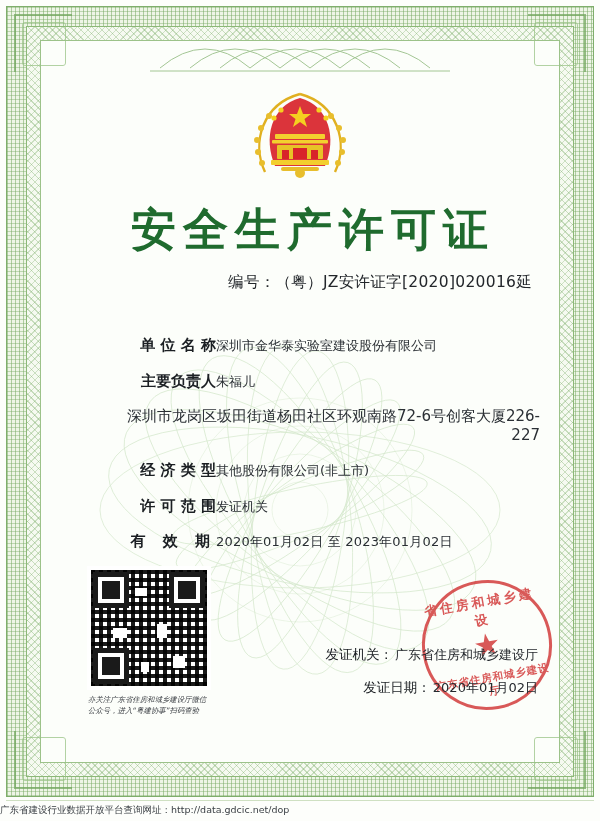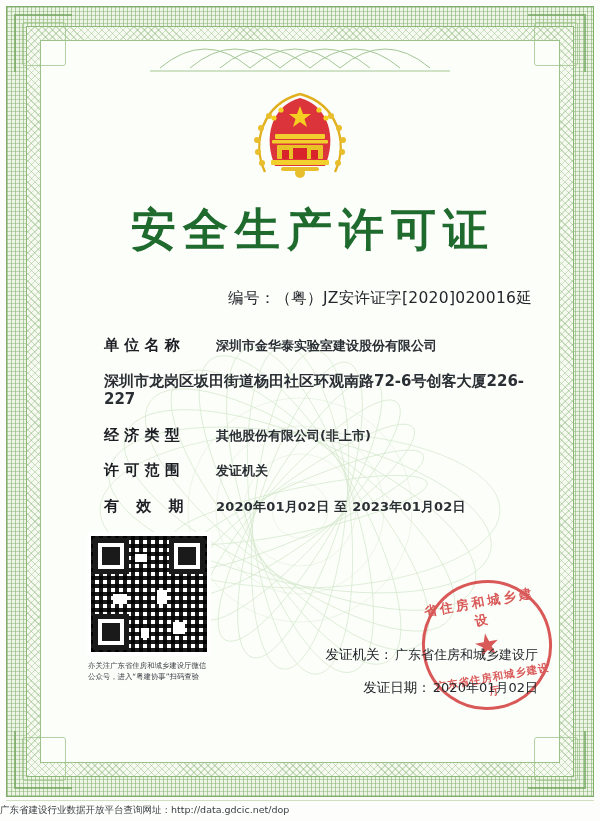--- a/index.html
+++ b/index.html
@@ -102,63 +102,64 @@
     font-family: Liberation Sans, sans-serif;
     font-size: 45px;
     font-weight: bold;
     letter-spacing: 7px;
     color: #1f6b2e;
     text-shadow: 0 1px 0 rgba(255,255,255,.7);
     margin-left: 16px;
   }
   .serial {
     position: absolute;
-    right: 68px; top: 288px;
+    right: 68px; top: 272px;
     font-family: "DejaVu Sans", sans-serif;
     font-size: 15.5px;
     color: #23272b;
     letter-spacing: .3px;
   }
 
   
   .fields {
     position: absolute;
     left: 104px; top: 336px; right: 60px;
   }
   .row {
     display: flex;
     align-items: baseline;
     margin-bottom: 16.5px;
+    text-align: right;
   }
   .label {
     width: 112px;
     flex: 0 0 112px;
     font-family: "DejaVu Sans", sans-serif;
     font-size: 15px;
     font-weight: bold;
     color: #1b1f23;
     letter-spacing: 0px;
   }
   .label.sp2 { letter-spacing: 6px; }
   .value {
     font-family: "DejaVu Sans", sans-serif;
     font-size: 12.5px;
     color: #2a2f34;
     line-height: 1.25;
-    font-weight: bold;
   }
   .value.big { font-size: 13px; }
   .value.addr { font-size: 15px; }
   .value.date { font-size: 13px; letter-spacing: .2px; }
 
   
   .qr-block {
     position: absolute;
-    left: 88px; top: 533px;
+    left: 88px; top: 567px;
     width: 124px;
+    font-style: italic;
   }
   .qr {
     width: 116px; height: 116px;
     background-color: #ffffff;
     background-image:
       repeating-linear-gradient(90deg, #1a1a1a 0 4px, rgba(0,0,0,0) 4px 8px),
       repeating-linear-gradient(0deg, #1a1a1a 0 4px, rgba(0,0,0,0) 4px 8px);
     background-blend-mode: multiply;
     position: relative;
     border: 3px solid #fff;
@@ -374,20 +375,24 @@
 
   <div class="serial"><span>编号：</span><span>（粤）JZ安许证字[2020]020016延</span></div>
 
   <div class="fields">
 
     <div class="row">
       <div class="label">单 位 名 称</div>
       <div class="value big">深圳市金华泰实验室建设股份有限公司</div>
     </div>
 
+    <div class="row">
+      <div class="label">主要负责人</div>
+      <div class="value big">朱福儿</div>
+    </div>
 
     <div class="row">
       <div class="value addr">深圳市龙岗区坂田街道杨田社区环观南路72-6号创客大厦226-227</div>
     </div>
 
     <div class="row">
       <div class="label">经 济 类 型</div>
       <div class="value big">其他股份有限公司(非上市)</div>
     </div>
 

